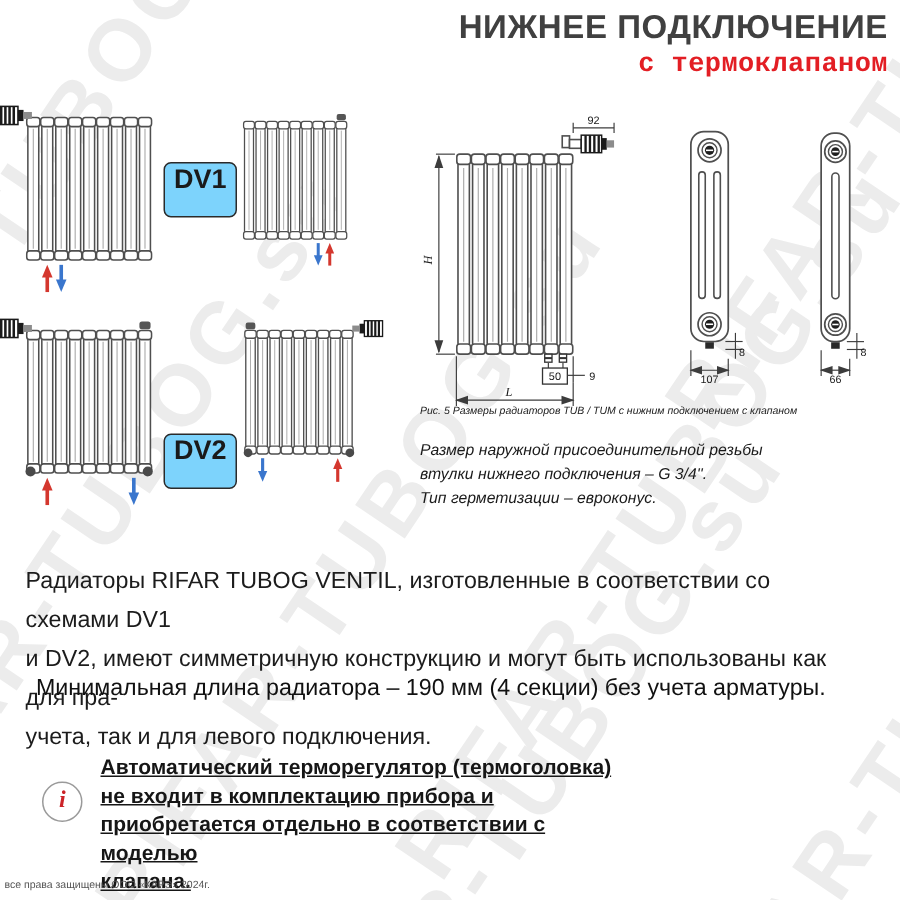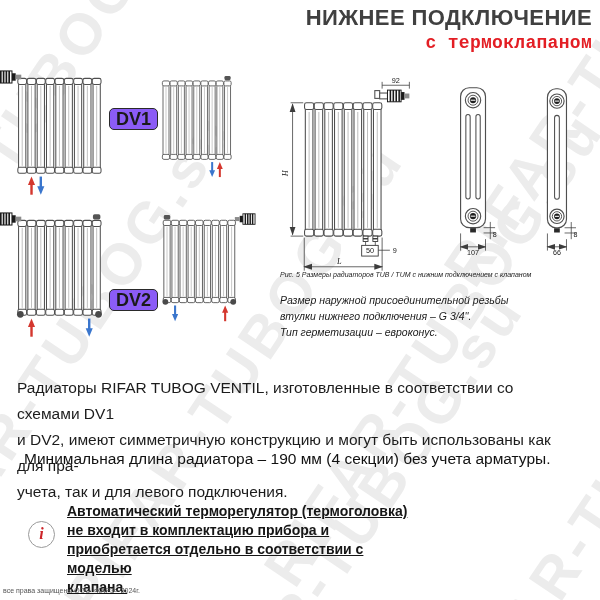--- a/index.html
+++ b/index.html
@@ -13,23 +13,23 @@
     position:absolute; z-index:0; font-size:58px; font-weight:bold;
     letter-spacing:5px; color:#ececec; white-space:nowrap;
     transform:rotate(-56deg); transform-origin:left top; user-select:none;
   }
   
   .header { position:absolute; top:5px; right:8px; text-align:right; z-index:2; }
   .title  { font-size:22px; font-weight:bold; letter-spacing:.4px; color:#404040; }
   .subtitle { font-size:18px; font-weight:bold; letter-spacing:.3px; color:#e31e24; margin-top:2px;font-family:Liberation Mono, monospace; }
   
   .badge {
-    position:absolute; z-index:2; background:#8b5cf6;
+    position:absolute; z-index:2; background:#7dd3fc;
     border:1.6px solid #2a2a2a; border-radius:5px;
-    font-size:18px; font-weight:bold; padding:0 6px; height:22px; line-height:20px;
+    font-size:18px; font-weight:bold; padding:0 6px; height:37px; line-height:20px;
   }
   svg { position:absolute; z-index:1; overflow:visible; }
   svg.defs { position:absolute; width:0; height:0; }
   .t  { fill:#fff; stroke:#4f4f4f; stroke-width:1.1; }
   .t2 { fill:#fff; stroke:#4f4f4f; stroke-width:1.2; }
   .tl { stroke:#ababab; stroke-width:.8; }
   .dl { stroke:#3c3c3c; stroke-width:.8; fill:none; }
   .dim { font-family:"Liberation Sans",sans-serif; font-size:7.5px; fill:#1a1a1a; }
   .dim-i { font-style:italic; font-size:8.5px; font-family:"Liberation Serif",serif; }
   .c-red { color:#d4372e; }

